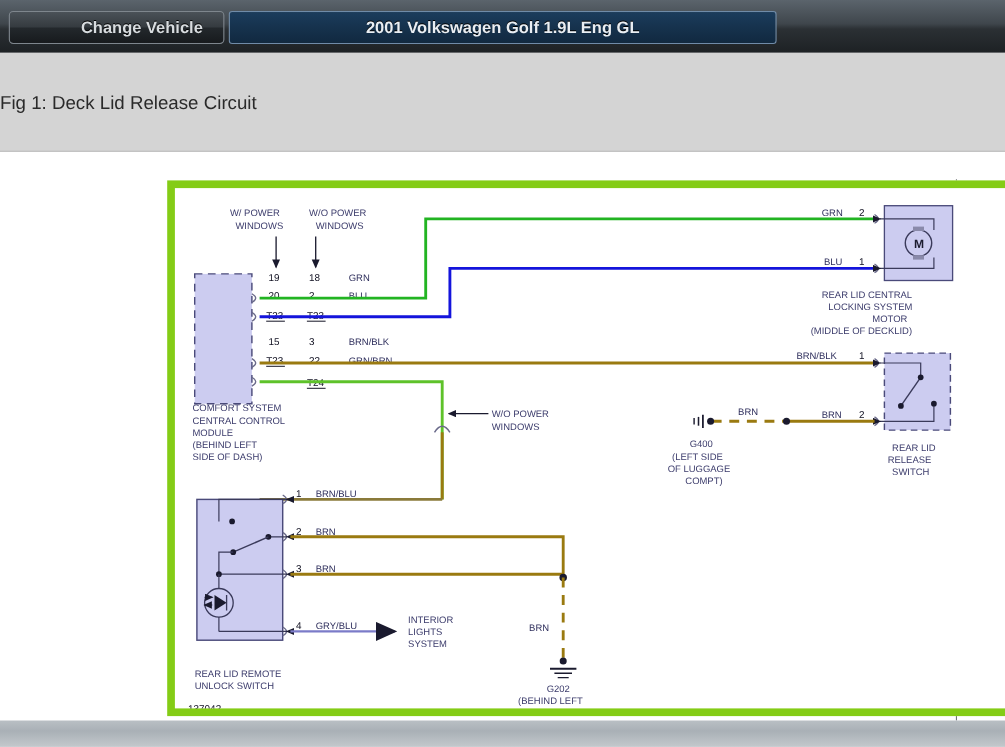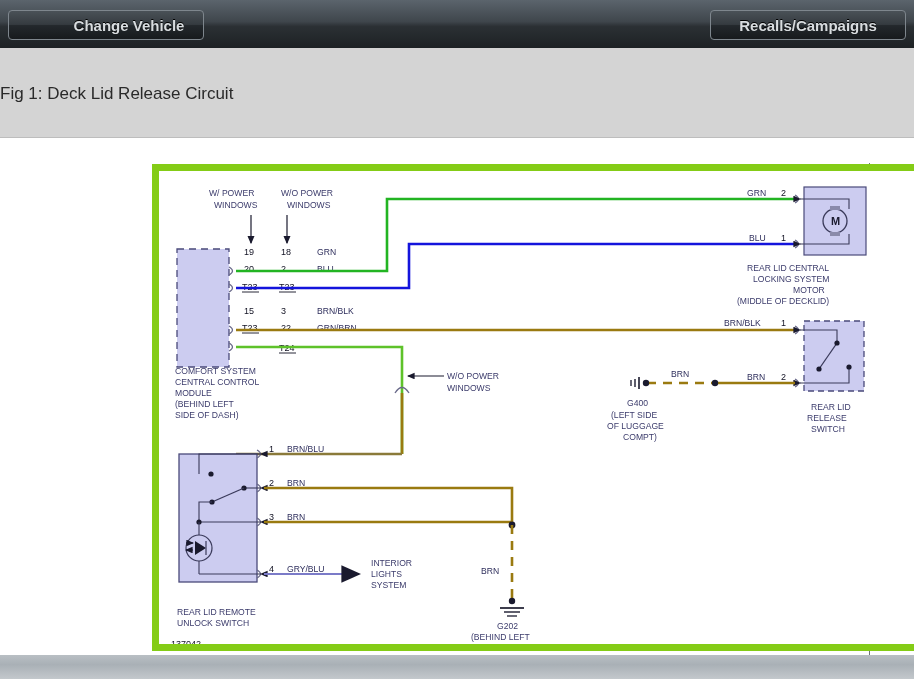--- a/index.html
+++ b/index.html
@@ -80,21 +80,21 @@
   .dtext-blk{fill:#1a1a2e;}
   .dlabel{font-size:8.6px;fill:#2e2e5c;}
   .pinnum{font-size:9px;fill:#111122;}
   .figid{font-size:9px;fill:#111122;}
 </style>
 </head>
 <body>
 
 <div id="toolbar">
   <div class="tb-btn" id="btn-change">Change Vehicle</div>
-  <div class="tb-btn" id="btn-recalls">Recalls/Campaigns</div>
+  <div id="vehicle-title">2001 Volkswagen Golf 1.9L Eng GL</div>
 </div>
 
 <div id="caption-band">
   <div id="fig-caption">Fig 1: Deck Lid Release Circuit</div>
 </div>
 
 <div id="page"></div>
 <div id="page-right-rule"></div>
 
 <div id="diagram">

